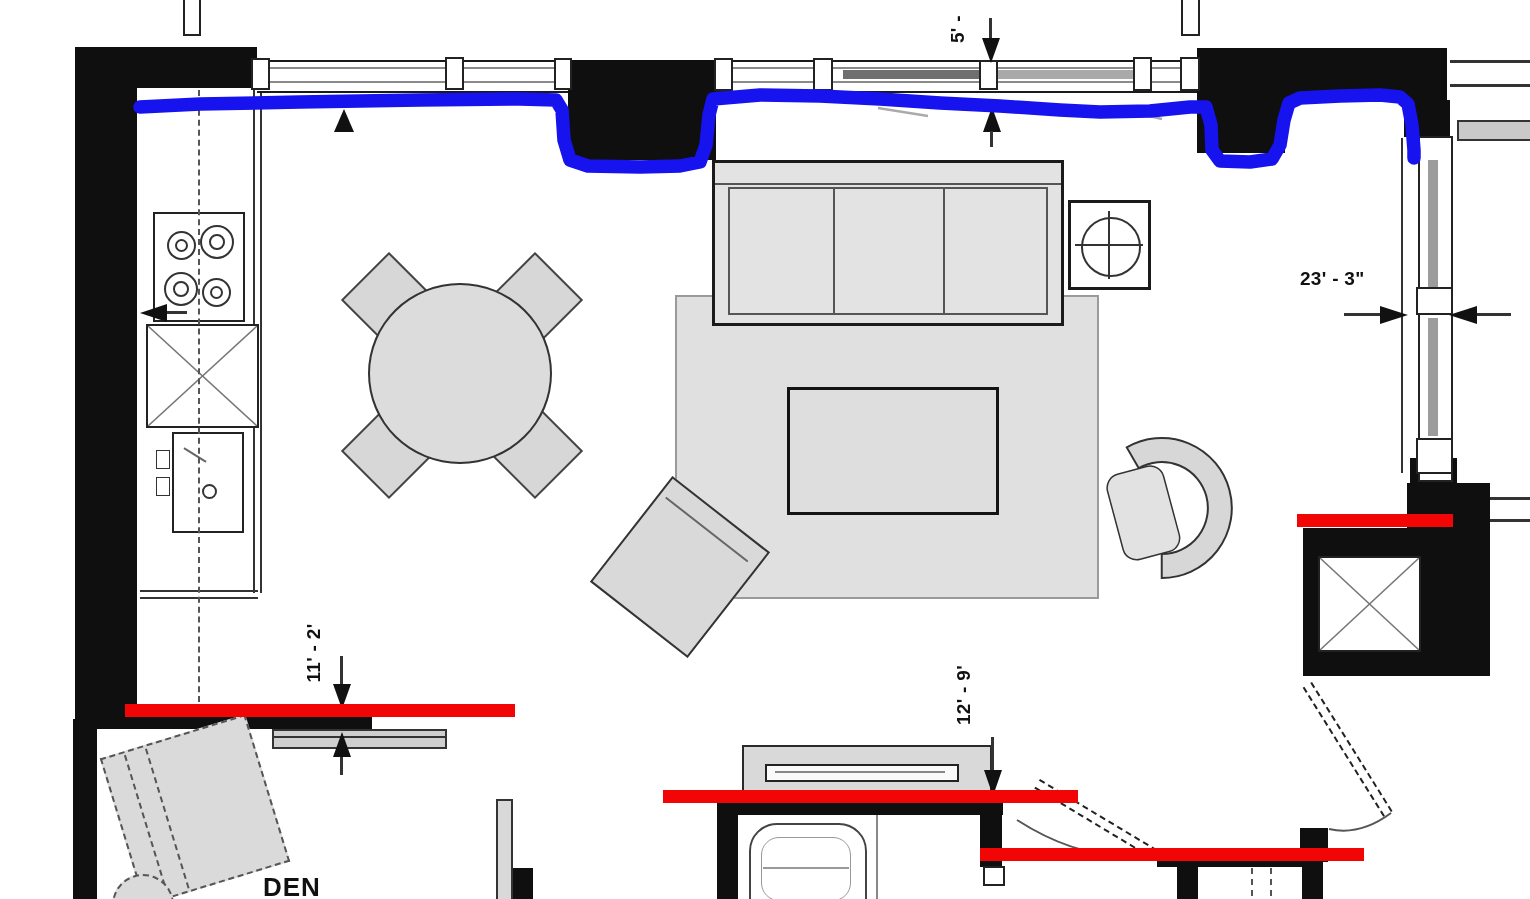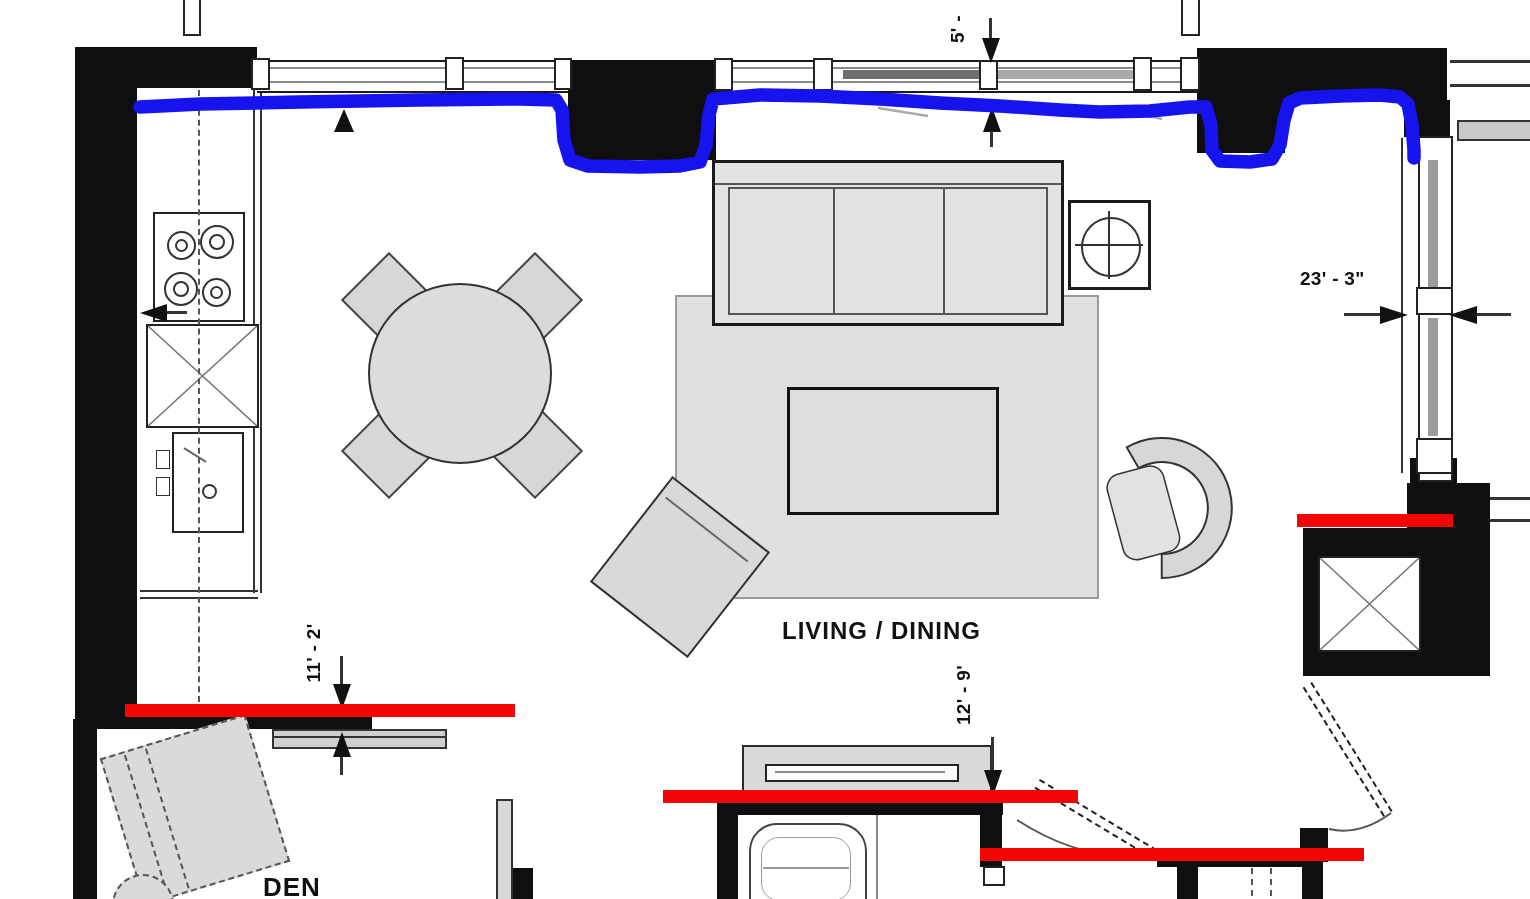--- a/index.html
+++ b/index.html
@@ -213,21 +213,20 @@
   <div class="line" style="left:340px;top:757px;width:3px;height:18px;z-index:46"></div>
 
   <div class="line" style="left:991px;top:737px;width:3px;height:33px;z-index:46"></div>
   <div class="tri" style="left:984px;top:770px;border-left:9px solid transparent;border-right:9px solid transparent;border-top:26px solid #111"></div>
 
   <div class="line" style="left:1344px;top:313px;width:36px;height:3px;z-index:46"></div>
   <div class="tri" style="left:1380px;top:306px;border-top:9px solid transparent;border-bottom:9px solid transparent;border-left:28px solid #111"></div>
   <div class="tri" style="left:1449px;top:306px;border-top:9px solid transparent;border-bottom:9px solid transparent;border-right:28px solid #111"></div>
   <div class="line" style="left:1477px;top:313px;width:34px;height:3px;z-index:46"></div>
 
-  <div class="roomtext" style="left:782px;top:617px;font-size:24px">LIVING / DINING</div>
   <div class="roomtext" style="left:263px;top:872px;font-size:26px">DEN</div>
 
   <div class="red" style="left:125px;top:704px;width:390px"></div>
   <div class="red" style="left:1297px;top:514px;width:156px"></div>
   <div class="red" style="left:663px;top:790px;width:415px"></div>
   <div class="red" style="left:980px;top:848px;width:384px"></div>
 
   <svg class="abs" style="left:0;top:0;z-index:62;pointer-events:none" width="1530" height="899" viewBox="0 0 1530 899">
     <polyline fill="none" stroke="#1713ee" stroke-width="13.5" stroke-linecap="round" stroke-linejoin="round" points="140,107 200,104 300,102 420,100 520,99 556,100 562,110 564,140 570,160 588,166 640,167 680,166 700,162 706,145 709,115 713,99 760,95 820,96 880,99 940,103 1000,106 1060,110 1100,112 1150,111 1190,107 1206,107 1211,125 1212,150 1220,161 1250,162 1272,159 1280,145 1284,120 1289,103 1300,98 1340,96 1380,95 1400,97 1408,104 1412,125 1414,150 1414,158"></polyline>
   </svg>

